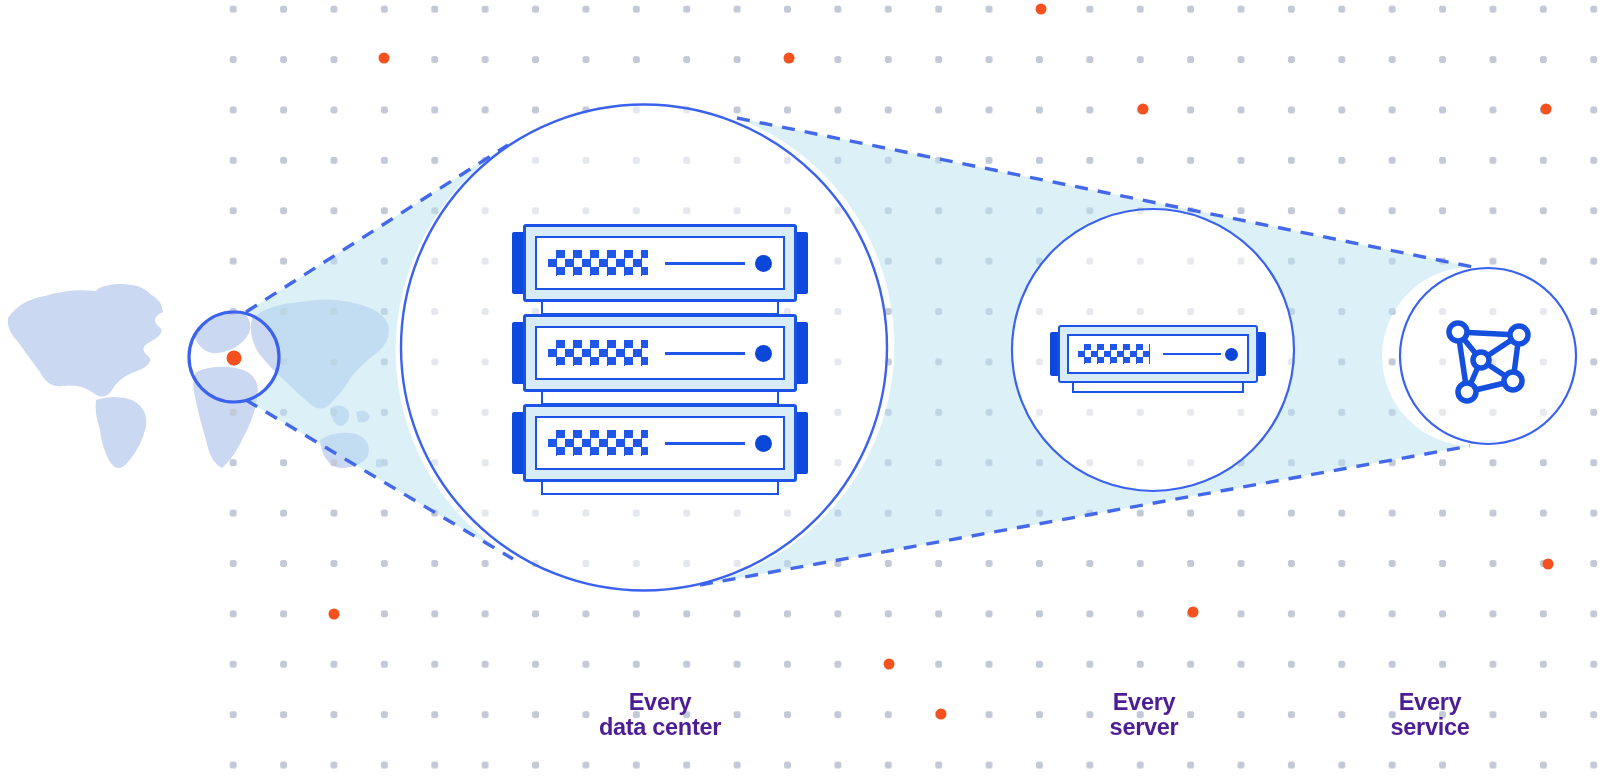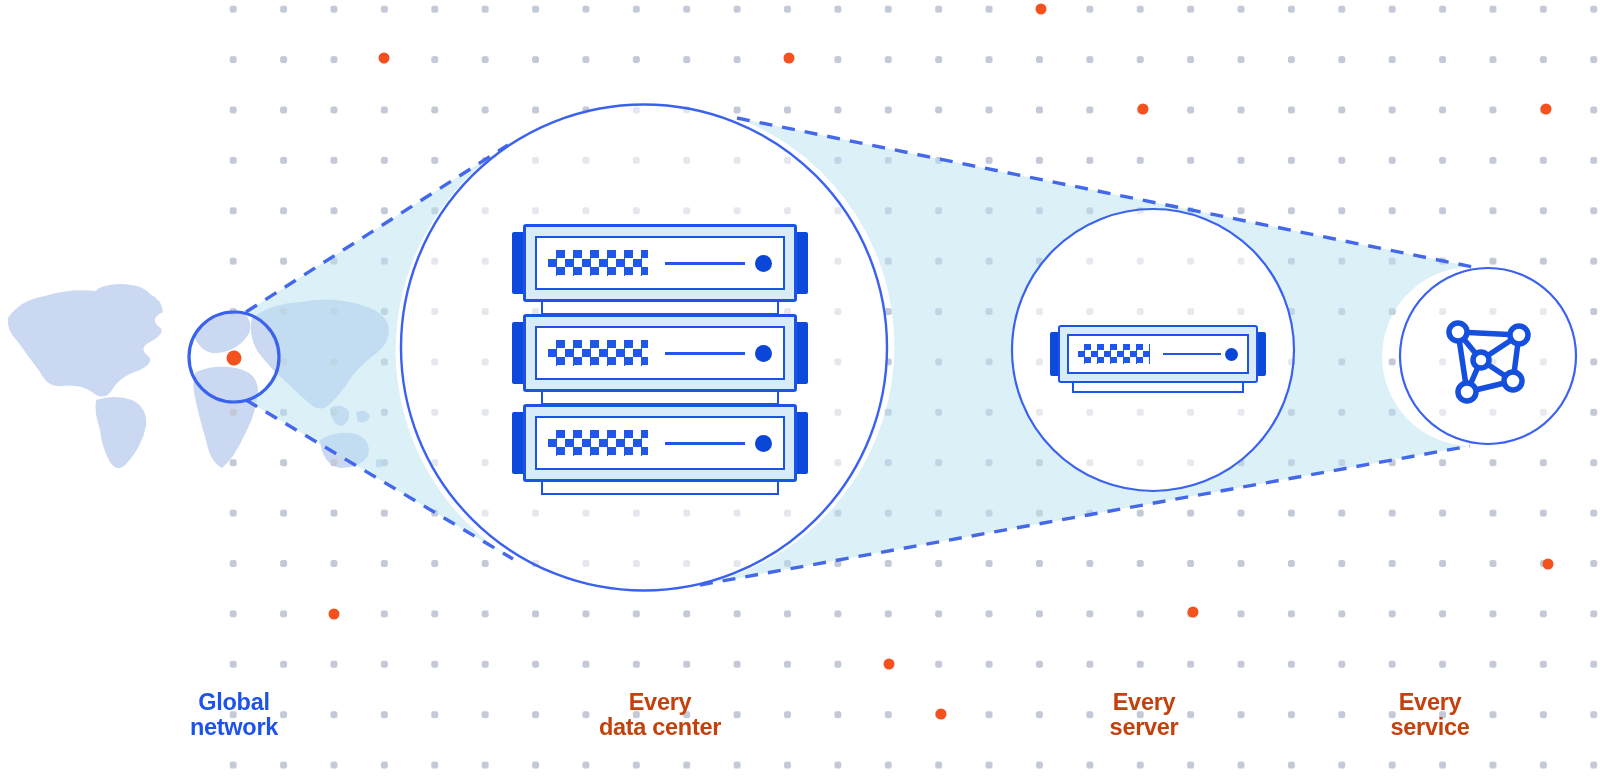--- a/index.html
+++ b/index.html
@@ -60,21 +60,21 @@
   .srv.sm .body { border-width:2.5px; }
   .srv.sm .face { inset:7px; border-width:2px; }
   .srv.sm .pat { margin-left:9px; width:72px; height:19.5px; background-size:13px 13px; }
   .srv.sm .ln { margin-left:13px; width:58px; height:2.5px; }
   .srv.sm .pdot { margin-right:9px; width:13px; height:13px; }
   
   .lbl {
     position:absolute; top:690px; width:320px; z-index:8;
     text-align:center; white-space:pre-line;
     font-size:23.5px; line-height:25px; font-weight:bold;
-    letter-spacing:-0.3px; color:#c2410c;
+    letter-spacing:-0.3px; color:#4c1d95;
   }
   .lbl.blue { color:#1d53e8; }
 </style>
 </head>
 <body>
 
 <div class="stage">
 
   <svg class="layer map-layer" width="1620" height="782" viewBox="0 0 1620 782">
     <g fill="#cbd8f2" stroke="none">
@@ -198,22 +198,20 @@
     <div class="ear r"></div>
     <div class="body">
       <div class="face">
         <div class="pat"></div>
         <div class="ln"></div>
         <div class="pdot"></div>
       </div>
     </div>
   </div>
 
-  <div class="lbl blue" style="left:74px;">Global
-network</div>
   <div class="lbl" style="left:500px;">Every
 data center</div>
   <div class="lbl" style="left:984px;">Every
 server</div>
   <div class="lbl" style="left:1270px;">Every
 service</div>
 
 </div>
 
 </body></html>

